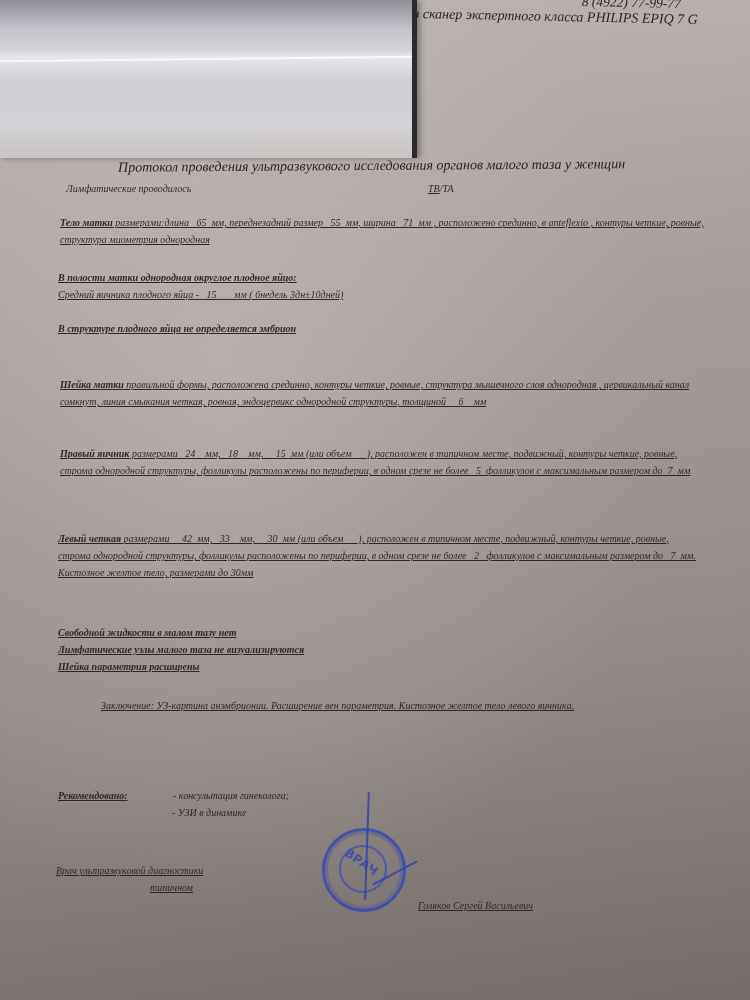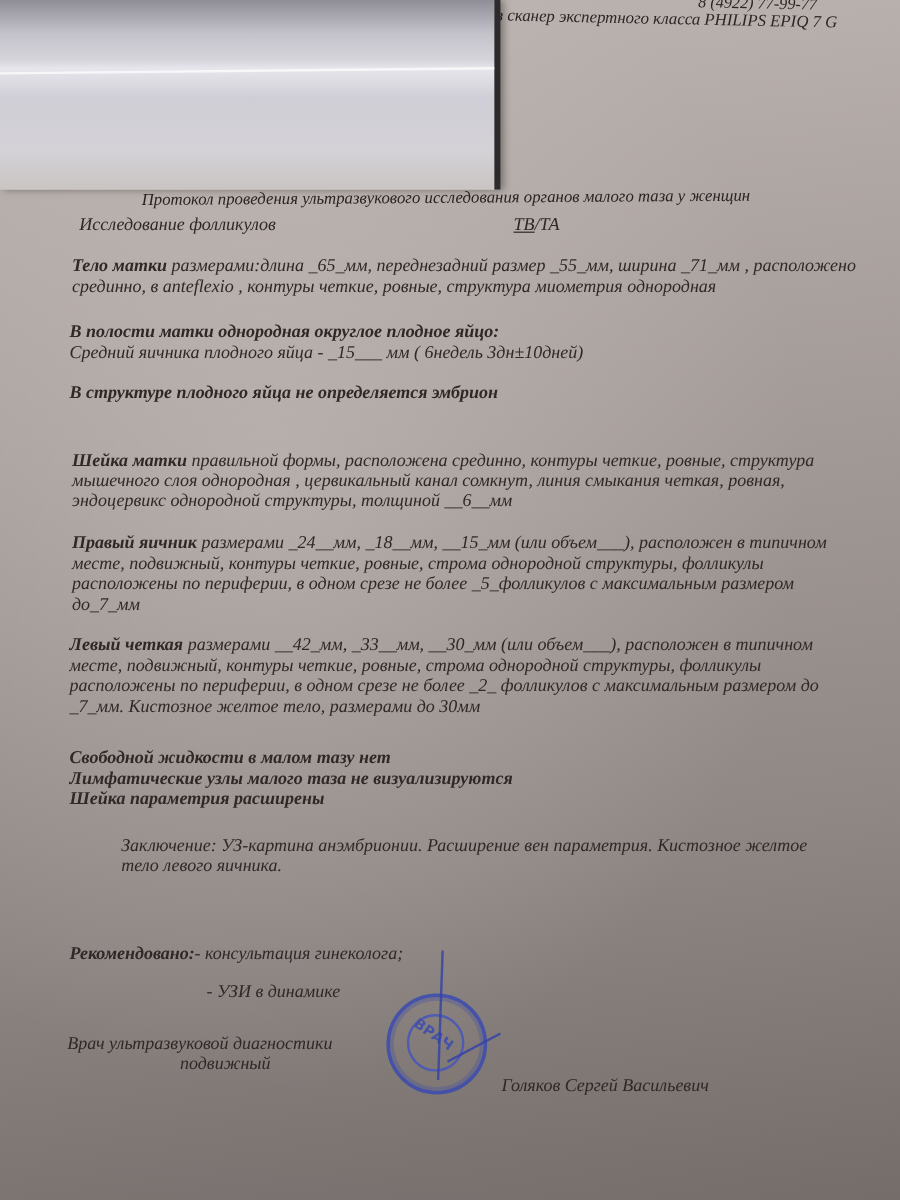--- a/index.html
+++ b/index.html
@@ -26,21 +26,21 @@
     position: absolute; left: 0; top: 58px; width: 100%; height: 2px;
     background: rgba(255,255,255,0.7);
     transform: rotate(-0.6deg);
   }
   .header-line {
     position: absolute; font-style: italic; font-size: 13.5px; color: #2c2626;
     transform: rotate(1.2deg); transform-origin: left top;
   }
   .p {
     position: absolute; left: 58px; right: 44px; font-style: italic;
-    font-size: 15px; line-height: 17px; color: #2f2827;
+    font-size: 10px; line-height: 17px; color: #2f2827; text-decoration: underline;
   }
   .b { font-weight: bold; }
   .lbl { font-weight: bold; }
   .title {
     position: absolute; left: 118px; top: 158px; font-style: italic; font-size: 14px;
     color: #2a2323; transform: rotate(-0.4deg);
   }
   .u { text-decoration: underline; }
   .stamp {
     position: absolute; left: 322px; top: 828px; width: 78px; height: 78px;
@@ -68,21 +68,21 @@
 <div class="overlay-paper">
   <div class="crease"></div>
 </div>
 
 <div class="header-line" style="left:582px; top:-6px;">8  (4922)    77-99-77</div>
 <div class="header-line" style="left:414px; top:6px; font-size:14px;">з сканер экспертного класса PHILIPS EPIQ 7 G</div>
 
 <div class="title">Протокол проведения ультразвукового исследования органов малого таза  у  женщин</div>
 
 <div class="p" style="top:180px;">
-  <span style="position:absolute; left:8px;">Исследование фолликулов</span>
+  <span style="position:absolute; left:8px;">Лимфатические проводилось</span>
   <span style="position:absolute; left:370px;"><span class="u">ТВ</span><span>/ТА</span></span>
 </div>
 
 <div class="p" style="top:214px; left:60px; right:10px;">
   <span class="lbl">Тело матки</span><span> размерами:длина _65_мм, переднезадний размер _55_мм, ширина _71_мм , расположено срединно, в anteflexio , контуры четкие, ровные, структура миометрия однородная</span>
 </div>
 
 <div class="p" style="top:269px; left:58px;">
   <span class="b">В полости матки однородная округлое плодное яйцо:</span>
 </div>
@@ -107,26 +107,26 @@
 <div class="p" style="top:624px; left:58px;"><span class="b">Свободной жидкости в малом тазу нет</span></div>
 <div class="p" style="top:641px; left:58px;"><span class="b">Лимфатические узлы малого таза не визуализируются</span></div>
 <div class="p" style="top:658px; left:58px;"><span class="b">Шейка параметрия расширены</span></div>
 
 <div class="p" style="top:697px; left:58px; right:50px;margin-left:43px;">
   <span>Заключение:</span><span> УЗ-картина анэмбрионии. Расширение вен параметрия. Кистозное желтое тело левого яичника.</span>
 </div>
 
 <div class="p" style="top:787px; left:58px;">
   <span class="lbl">Рекомендовано:</span>
-  <span style="position:absolute; left:104px; top:0;">- консультация гинеколога;</span>
-  <span style="position:absolute; left:114px; top:32px;text-align:right;">- УЗИ в динамике</span>
+  <span style="position:absolute; left:115px; top:0;">- консультация гинеколога;</span>
+  <span style="position:absolute; left:114px; top:17px;text-align:right;">- УЗИ в динамике</span>
 </div>
 
 <div class="p" style="top:862px; left:56px;">Врач ультразвуковой диагностики</div>
-<div class="p" style="top:879px; left:150px;">подвижный</div>
+<div class="p" style="top:879px; left:150px;">типичном</div>
 <div class="p" style="top:860px; left:418px;margin-top:37px;">Голяков Сергей Васильевич</div>
 
 <div class="stamp">
   <div class="stamp-inner"></div>
   <div class="stamp-text">ВРАЧ</div>
 </div>
 <div class="sig-line" style="left:366px; top:792px; width:2px; height:108px; transform:rotate(2deg);"></div>
 <div class="sig-line" style="left:370px; top:872px; width:50px; height:2px; transform:rotate(-28deg);"></div>
 
 </body></html>

